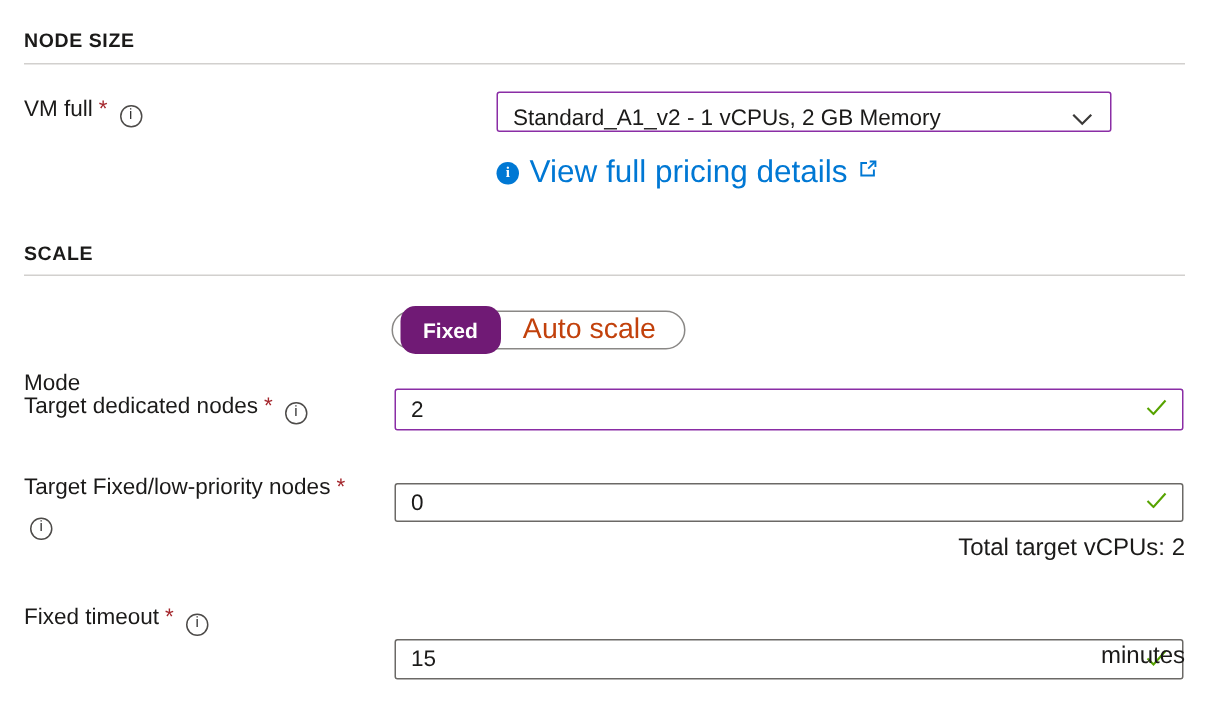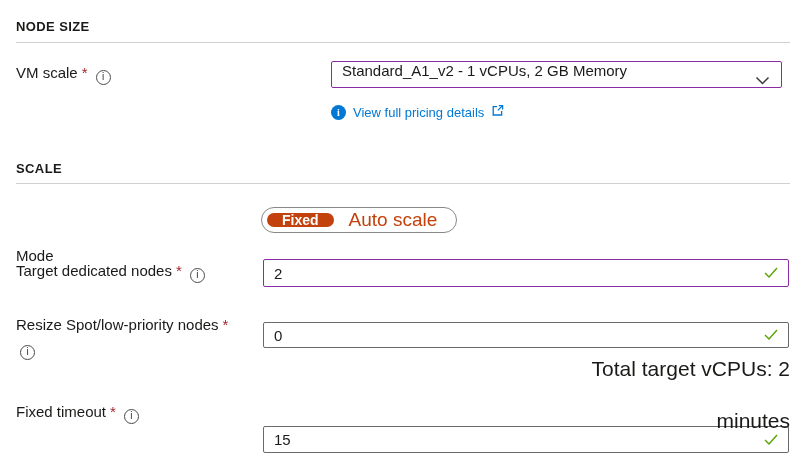--- a/index.html
+++ b/index.html
@@ -16,72 +16,72 @@
   .label { position:absolute; left:16px; font-size:15px; color:#1b1a19; }
   .required { color:#a4262c; margin-left:4px; }
   .info-icon {
     display:inline-flex; align-items:center; justify-content:center;
     width:15px; height:15px; border:1px solid #4d4b49; border-radius:50%;
     font-size:10px; line-height:1; color:#333; margin-left:8px;
     vertical-align:-2px; cursor:default;
   }
   .control { position:absolute; border-radius:2px; background:#fff; }
   .dropdown {
-    left:331px; top:61px; width:451px; height:27px;
-    border:1.5px solid #8a2da5; display:flex; align-items:flex-start;
+    left:331px; top:61px; width:410px; height:27px;
+    border:1.5px solid #8a2da5; display:flex; align-items:flex-end;
     padding:0 30px 0 10px; font-size:15px; cursor:pointer;
   }
   .dropdown .chev { position:absolute; right:11px; top:9px; }
   .pricing-row {
     position:absolute; left:331px; top:103px; display:flex;
     align-items:center; gap:7px; cursor:pointer;
   }
   .info-filled {
     width:15px; height:15px; border-radius:50%; background:#0078d4; color:#fff;
     display:inline-flex; align-items:center; justify-content:center;
     font-size:10px; font-weight:bold; font-family:"Liberation Serif", serif;
   }
-  .link-text { font-size:13px; color:#0078d4; }
+  .link-text { font-size:21px; color:#0078d4; }
   .toggle {
     position:absolute; left:261px; top:207px; height:26px;
     display:inline-flex; align-items:center; border:1px solid #8a8886;
     border-radius:14px; padding:0 4px; background:#fff;
   }
   .toggle .opt-selected {
-    height:14px; display:flex; align-items:center; padding:0 15px;
-    background:#c2410c; color:#fff; font-size:14px; font-weight:bold;
+    height:32px; display:flex; align-items:center; padding:0 15px;
+    background:#701a75; color:#fff; font-size:14px; font-weight:bold;
     border-radius:10px; cursor:pointer; margin-left:1px;
   }
   .toggle .opt {
     height:20px; display:flex; align-items:center; padding:0 15px;
     color:#c2410c; font-size:19px; cursor:pointer;
   }
   .field-wrap { position:absolute; left:263px; width:526px; height:27px; }
   .field-wrap input {
     width:100%; height:100%; border-radius:2px; font-size:15px; color:#1b1a19;
     padding:0 32px 0 10px; font-family:"Liberation Sans", sans-serif;
     outline:none; background:#fff;
   }
   .border-dirty input { border:1.5px solid #8a2da5; }
   .border-plain input { border:1px solid #6b6966; }
   .check { position:absolute; right:11px; top:50%; transform:translateY(-50%); }
-  .right-text { position:absolute; right:15px; font-size:21px; color:#1b1a19; }
+  .right-text { position:absolute; right:15px; font-size:16px; color:#1b1a19; }
   .wrap-label { width:262px; line-height:21px; }
   .wrap-label .second-line { margin-left:4px; margin-top:2px; }
 </style>
 </head>
 <body>
 
 <div class="page">
 
   <div class="section-title" style="top:19px;">NODE SIZE</div>
   <div class="divider" style="top:42px;"></div>
 
   <div class="label" style="top:64px;">
-    <span>VM scale</span><span class="required">*</span><span class="info-icon">i</span>
+    <span>VM full</span><span class="required">*</span><span class="info-icon">i</span>
   </div>
   <div class="control dropdown" role="combobox">
     <span>Standard_A1_v2 - 1 vCPUs, 2 GB Memory</span>
     <span class="chev">
       <svg width="15" height="9" viewBox="0 0 15 9">
         <polyline points="1.5,1.5 7.5,7.5 13.5,1.5" fill="none" stroke="#3b3a39" stroke-width="1.5"></polyline>
       </svg>
     </span>
   </div>
 
@@ -112,21 +112,21 @@
   <div class="field-wrap border-dirty" style="top:259px; height:28px;">
     <input type="text" value="2" style="">
     <span class="check">
       <svg width="14" height="11" viewBox="0 0 14 11">
         <polyline points="1,6 5,10 13,1" fill="none" stroke="#57a300" stroke-width="1.4"></polyline>
       </svg>
     </span>
   </div>
 
   <div class="label wrap-label" style="top:314px;">
-    <span>Resize Spot/low-priority nodes</span><span class="required">*</span>
+    <span>Target Fixed/low-priority nodes</span><span class="required">*</span>
     <div class="second-line">
       <span class="info-icon" style="margin-left:0;">i</span>
     </div>
   </div>
   <div class="field-wrap border-plain" style="top:322px; height:26px;">
     <input type="text" value="0" style="">
     <span class="check">
       <svg width="14" height="11" viewBox="0 0 14 11">
         <polyline points="1,6 5,10 13,1" fill="none" stroke="#57a300" stroke-width="1.4"></polyline>
       </svg>
@@ -140,15 +140,15 @@
   </div>
   <div class="field-wrap border-plain" style="top:392px; height:27px;margin-top:34px;">
     <input type="text" value="15" style="">
     <span class="check">
       <svg width="14" height="11" viewBox="0 0 14 11">
         <polyline points="1,6 5,10 13,1" fill="none" stroke="#57a300" stroke-width="1.4"></polyline>
       </svg>
     </span>
   </div>
 
-  <div class="right-text" style="top:409px;">minutes</div>
+  <div class="right-text" style="top:429px;">minutes</div>
 
 </div>
 
 </body></html>

